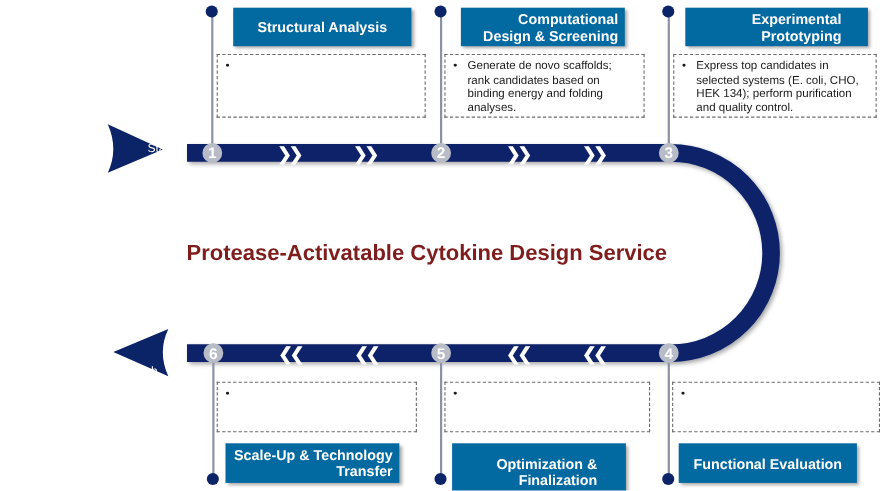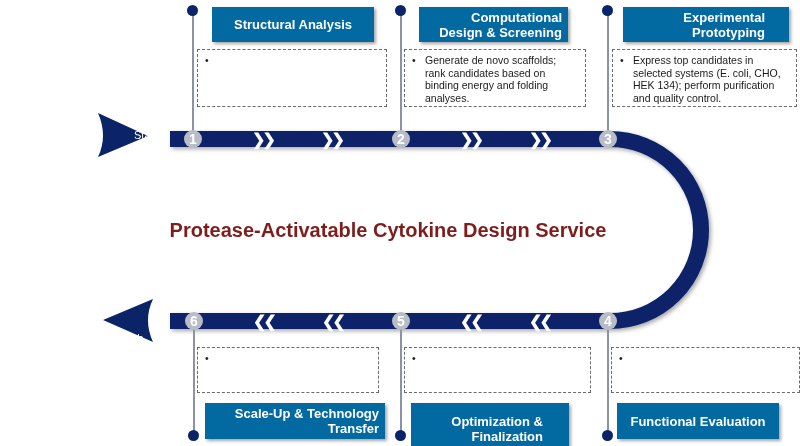--- a/index.html
+++ b/index.html
@@ -84,15 +84,15 @@
 <div class="desc-box" style="left:197px;top:347px;width:182px;height:46px">
   <span class="bullet">•</span>
 </div>
 <div class="desc-box" style="left:404px;top:347px;width:187px;height:46px">
   <span class="bullet">•</span>
 </div>
 <div class="desc-box" style="left:611px;top:347px;width:189px;height:46px">
   <span class="bullet">•</span>
 </div>
 
-<div class="title-box" style="left:205px;top:403px;width:180px;height:36px;padding:4px 6px;box-sizing:border-box">Scale-Up &amp; Technology Transfer</div>
+<div class="title-box" style="left:205px;top:403px;width:158px;height:36px;padding:4px 6px;box-sizing:border-box">Scale-Up &amp; Technology Transfer</div>
 <div class="title-box" style="left:411px;top:403px;width:158px;height:52px;padding:16px 26px;box-sizing:border-box">Optimization &amp; Finalization</div>
 <div class="title-box" style="left:617px;top:403px;width:162px;height:36px">Functional Evaluation</div>
 
 </body></html>

